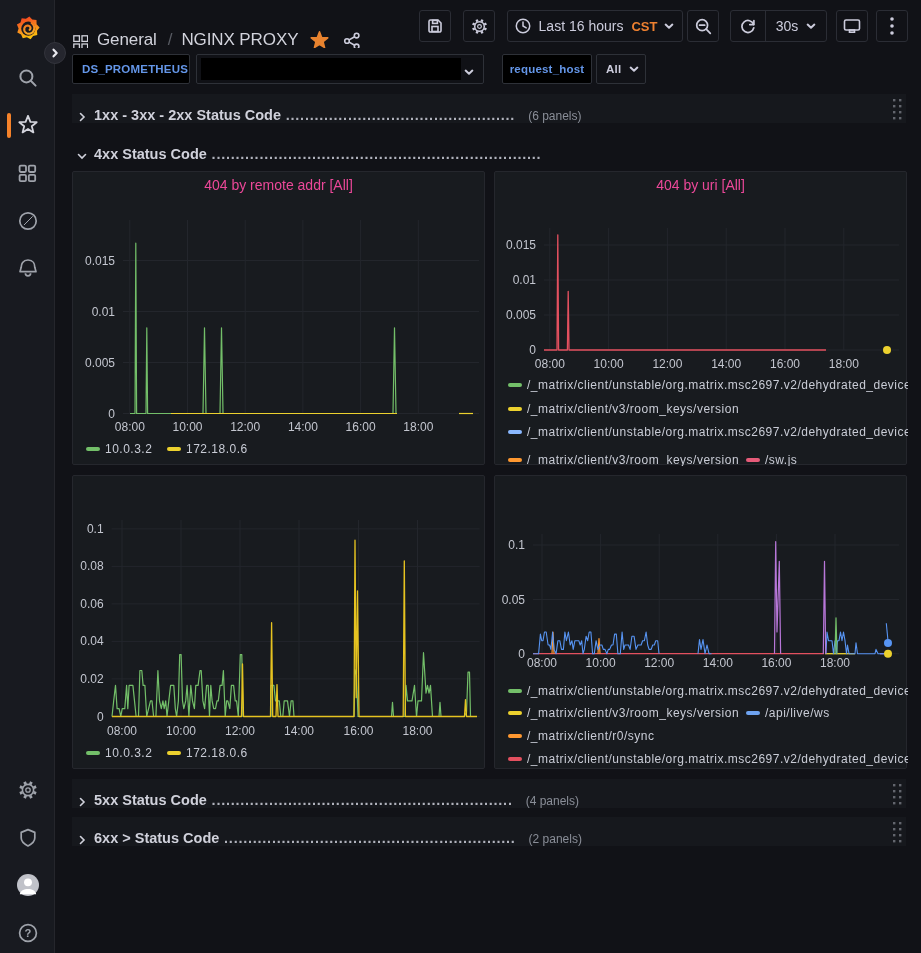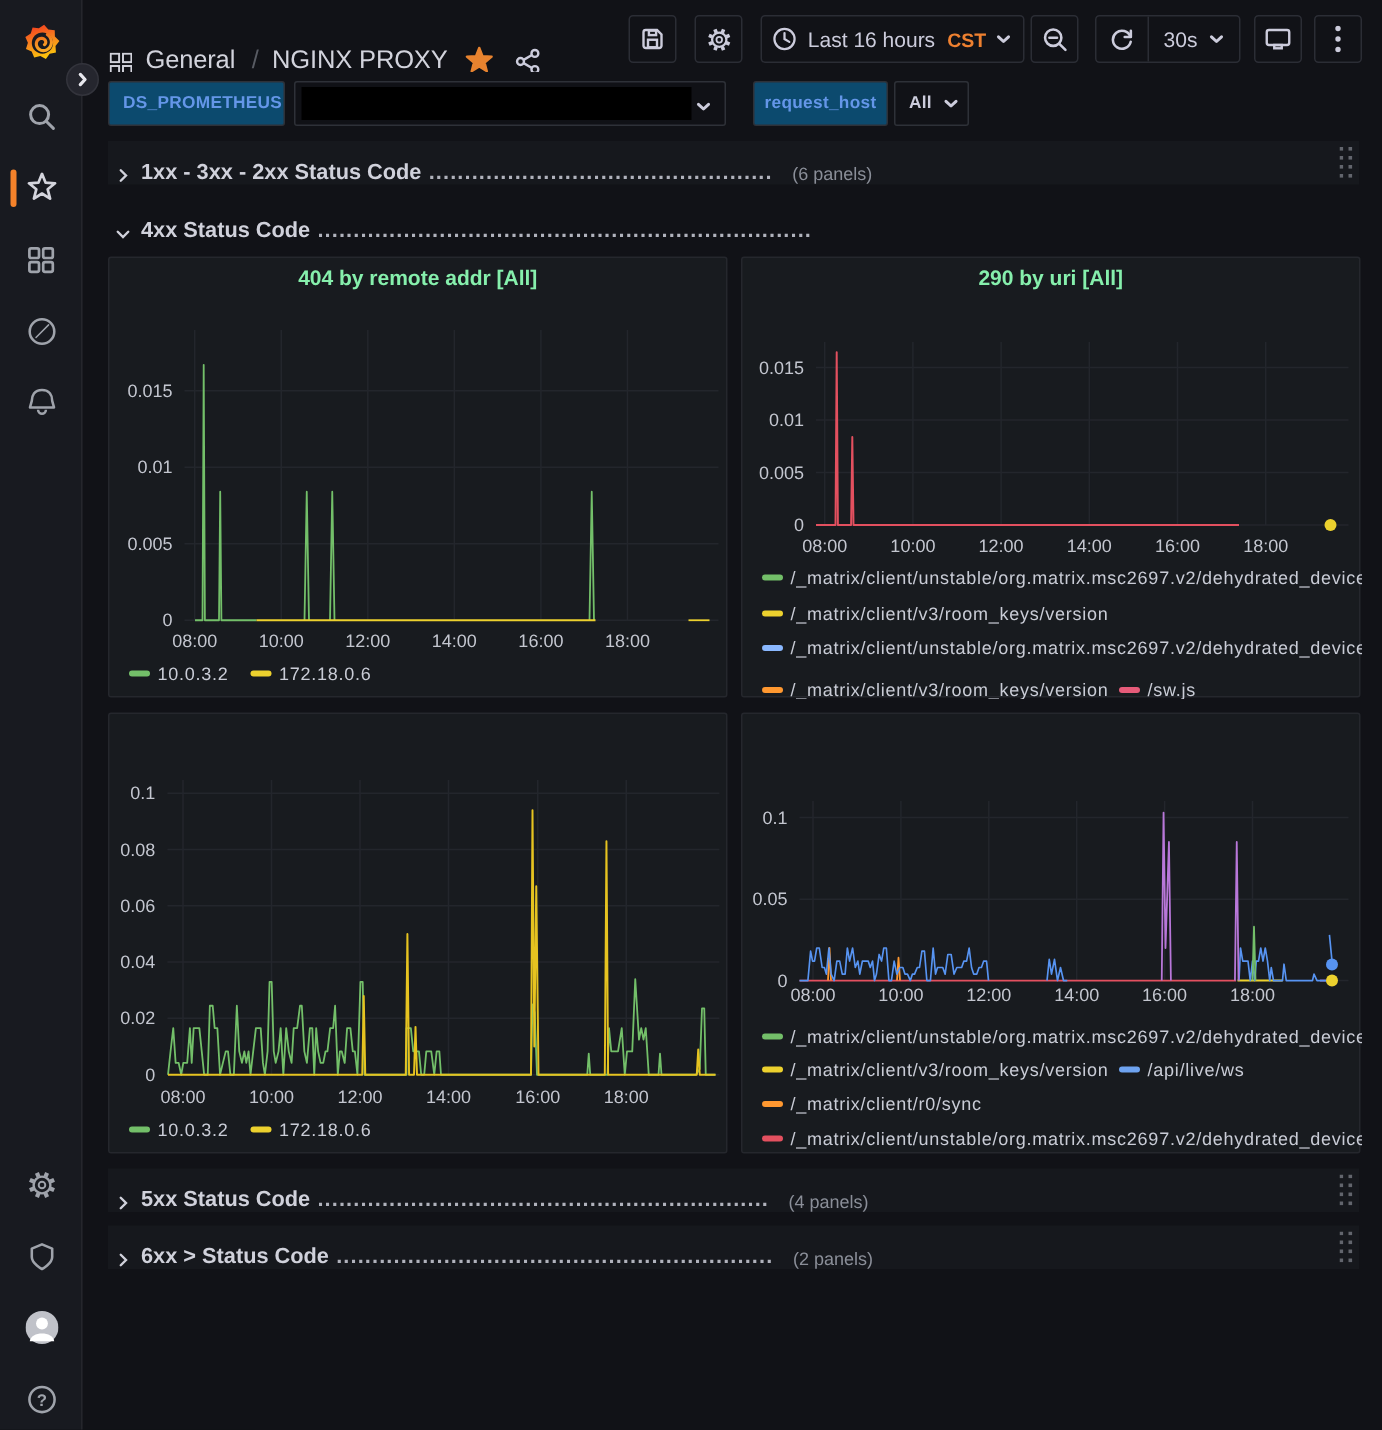--- a/index.html
+++ b/index.html
@@ -7,33 +7,33 @@
  border-right:1px solid #25262c;z-index:5}
 .snav{position:absolute;left:0;width:55px;display:flex;justify-content:center;align-items:center}
 .expander{position:fixed;left:44px;top:42px;width:22px;height:22px;border-radius:50%;
  background:#25262e;border:1px solid #33343c;z-index:9;display:flex;align-items:center;justify-content:center}
 .main{position:absolute;left:56px;top:0;width:865px;height:953px;background:#111217}
 .topnav{position:absolute;left:0;top:0;width:865px;height:48px;background:#111217}
 .subnav{position:absolute;left:0;top:48px;width:865px;height:46px;background:#111217}
 .crumbs{position:absolute;left:17px;top:0;height:50px;display:flex;align-items:flex-end;padding-top:3px;font-size:17px;letter-spacing:-0.1px;color:#d2d3dc}
 .tbtn{position:absolute;top:10px;height:32px;background:#111217;border:1px solid #2b2d35;border-radius:3px;
  display:flex;align-items:center;justify-content:center}
-.vlabel{position:absolute;top:54px;height:30px;border:1px solid #2e3138;background:#0c4a6e;
+.vlabel{position:absolute;top:54px;height:30px;border:1px solid #2e3138;background:#000000;
  border-radius:2px;display:flex;align-items:center;padding:0 9px;color:#6496e8;font-size:11.5px;font-weight:700;letter-spacing:0.2px}
 .vdrop{position:absolute;top:54px;height:30px;border:1px solid #2e3138;background:#101116;
  border-radius:2px}
 .rowhdr{position:absolute;left:16px;width:834px;height:29px;display:flex;align-items:flex-end;
  font-size:14.5px;font-weight:700;color:#d0d1db}
 .rowbg{background:#16181d}
 .dots{font-weight:700;letter-spacing:0.75px;color:#b0b2bc;overflow:hidden;white-space:nowrap}
 .pcount{font-weight:400;font-size:12px;color:#8a8e98;margin-left:13px;white-space:nowrap}
 .panel{position:absolute;width:413px;height:294px;background:#181b1f;border:1px solid #25272d;
  border-radius:2px}
 .ptitle{position:absolute;top:5px;left:0;width:100%;text-align:center;font-size:14px;
- font-weight:700;color:#86efac}
+ font-weight:400;color:#ec4899}
 .handle{position:absolute;right:4px}
 </style></head><body>
 <div class="sidebar">
 <div class="snav" style="top:16px">
       <svg width="24" height="24" viewBox="0 0 24 24" style="">
         <defs>
           <linearGradient id="glg" x1="0.2" y1="0" x2="0.5" y2="1">
 <stop offset="0" stop-color="#f33b1f"></stop>
             <stop offset="0.55" stop-color="#f68a1e"></stop>
             <stop offset="1" stop-color="#fcc70a"></stop>
@@ -319,21 +319,21 @@
         <polyline points="320.0,241.5 321.5,155.8 323.0,241.5" fill="none" stroke="#73bf69" stroke-width="1.2" stroke-linejoin="round"></polyline>
         <polyline points="98.0,241.5 324.0,241.5" fill="none" stroke="#ecd12e" stroke-width="1.2" stroke-linejoin="round"></polyline>
         <polyline points="386.0,241.5 400.0,241.5" fill="none" stroke="#ecd12e" stroke-width="1.2" stroke-linejoin="round"></polyline>
         <rect x="13" y="275" width="14" height="4" rx="2" fill="#73bf69"></rect>
         <text x="32" y="281" font-size="12" letter-spacing="0.5" fill="#c9ccd6" font-family="Liberation Sans">10.0.3.2</text>
         <rect x="94" y="275" width="14" height="4" rx="2" fill="#ecd12e"></rect>
         <text x="113" y="281" font-size="12" letter-spacing="0.5" fill="#c9ccd6" font-family="Liberation Sans">172.18.0.6</text>
       </svg>
     </div>
 <div class="panel" style="left:438px;top:171px">
-      <div class="ptitle">290 by uri [All]</div>
+      <div class="ptitle">404 by uri [All]</div>
       <svg width="413" height="294" viewBox="0 0 413 294" style="position:absolute;left:0;top:0">
         <line x1="49" y1="73" x2="404" y2="73" stroke="#23262c" stroke-width="1"></line>
         <line x1="49" y1="108" x2="404" y2="108" stroke="#23262c" stroke-width="1"></line>
         <line x1="49" y1="143" x2="404" y2="143" stroke="#23262c" stroke-width="1"></line>
         <line x1="49" y1="178" x2="404" y2="178" stroke="#23262c" stroke-width="1"></line>
         <line x1="54.8" y1="56" x2="54.8" y2="178" stroke="#23262c" stroke-width="1"></line>
         <line x1="113.6" y1="56" x2="113.6" y2="178" stroke="#23262c" stroke-width="1"></line>
         <line x1="172.4" y1="56" x2="172.4" y2="178" stroke="#23262c" stroke-width="1"></line>
         <line x1="231.2" y1="56" x2="231.2" y2="178" stroke="#23262c" stroke-width="1"></line>
         <line x1="290.0" y1="56" x2="290.0" y2="178" stroke="#23262c" stroke-width="1"></line>

